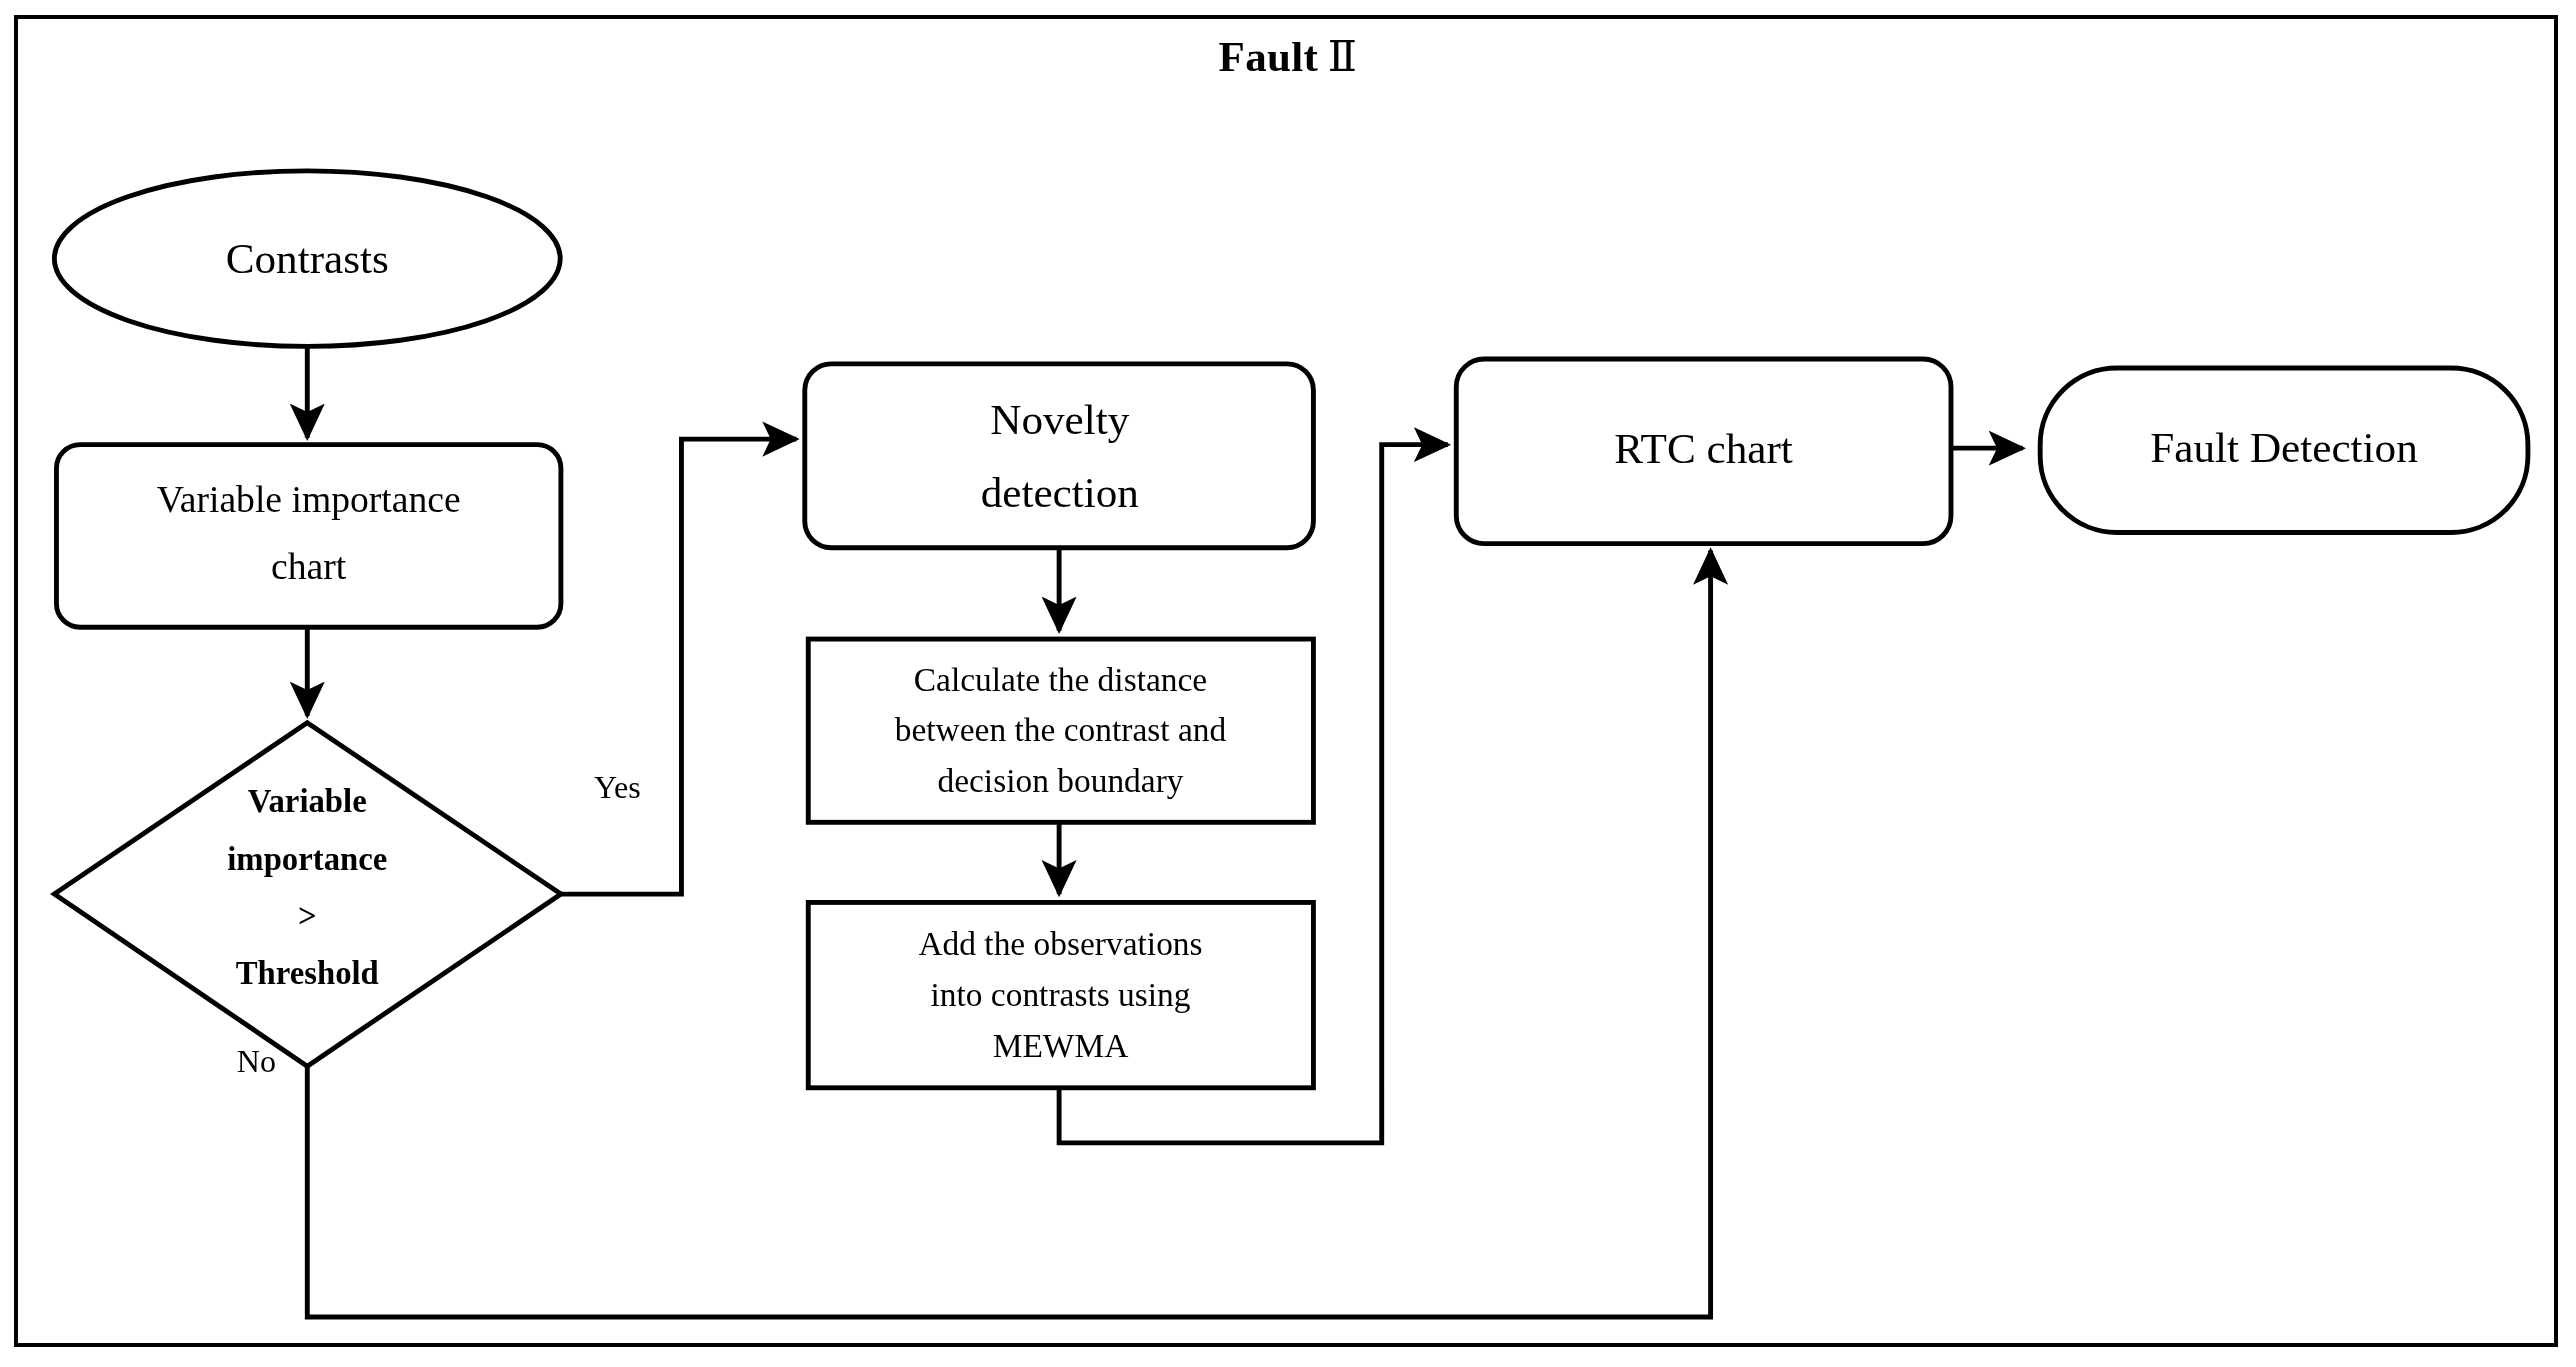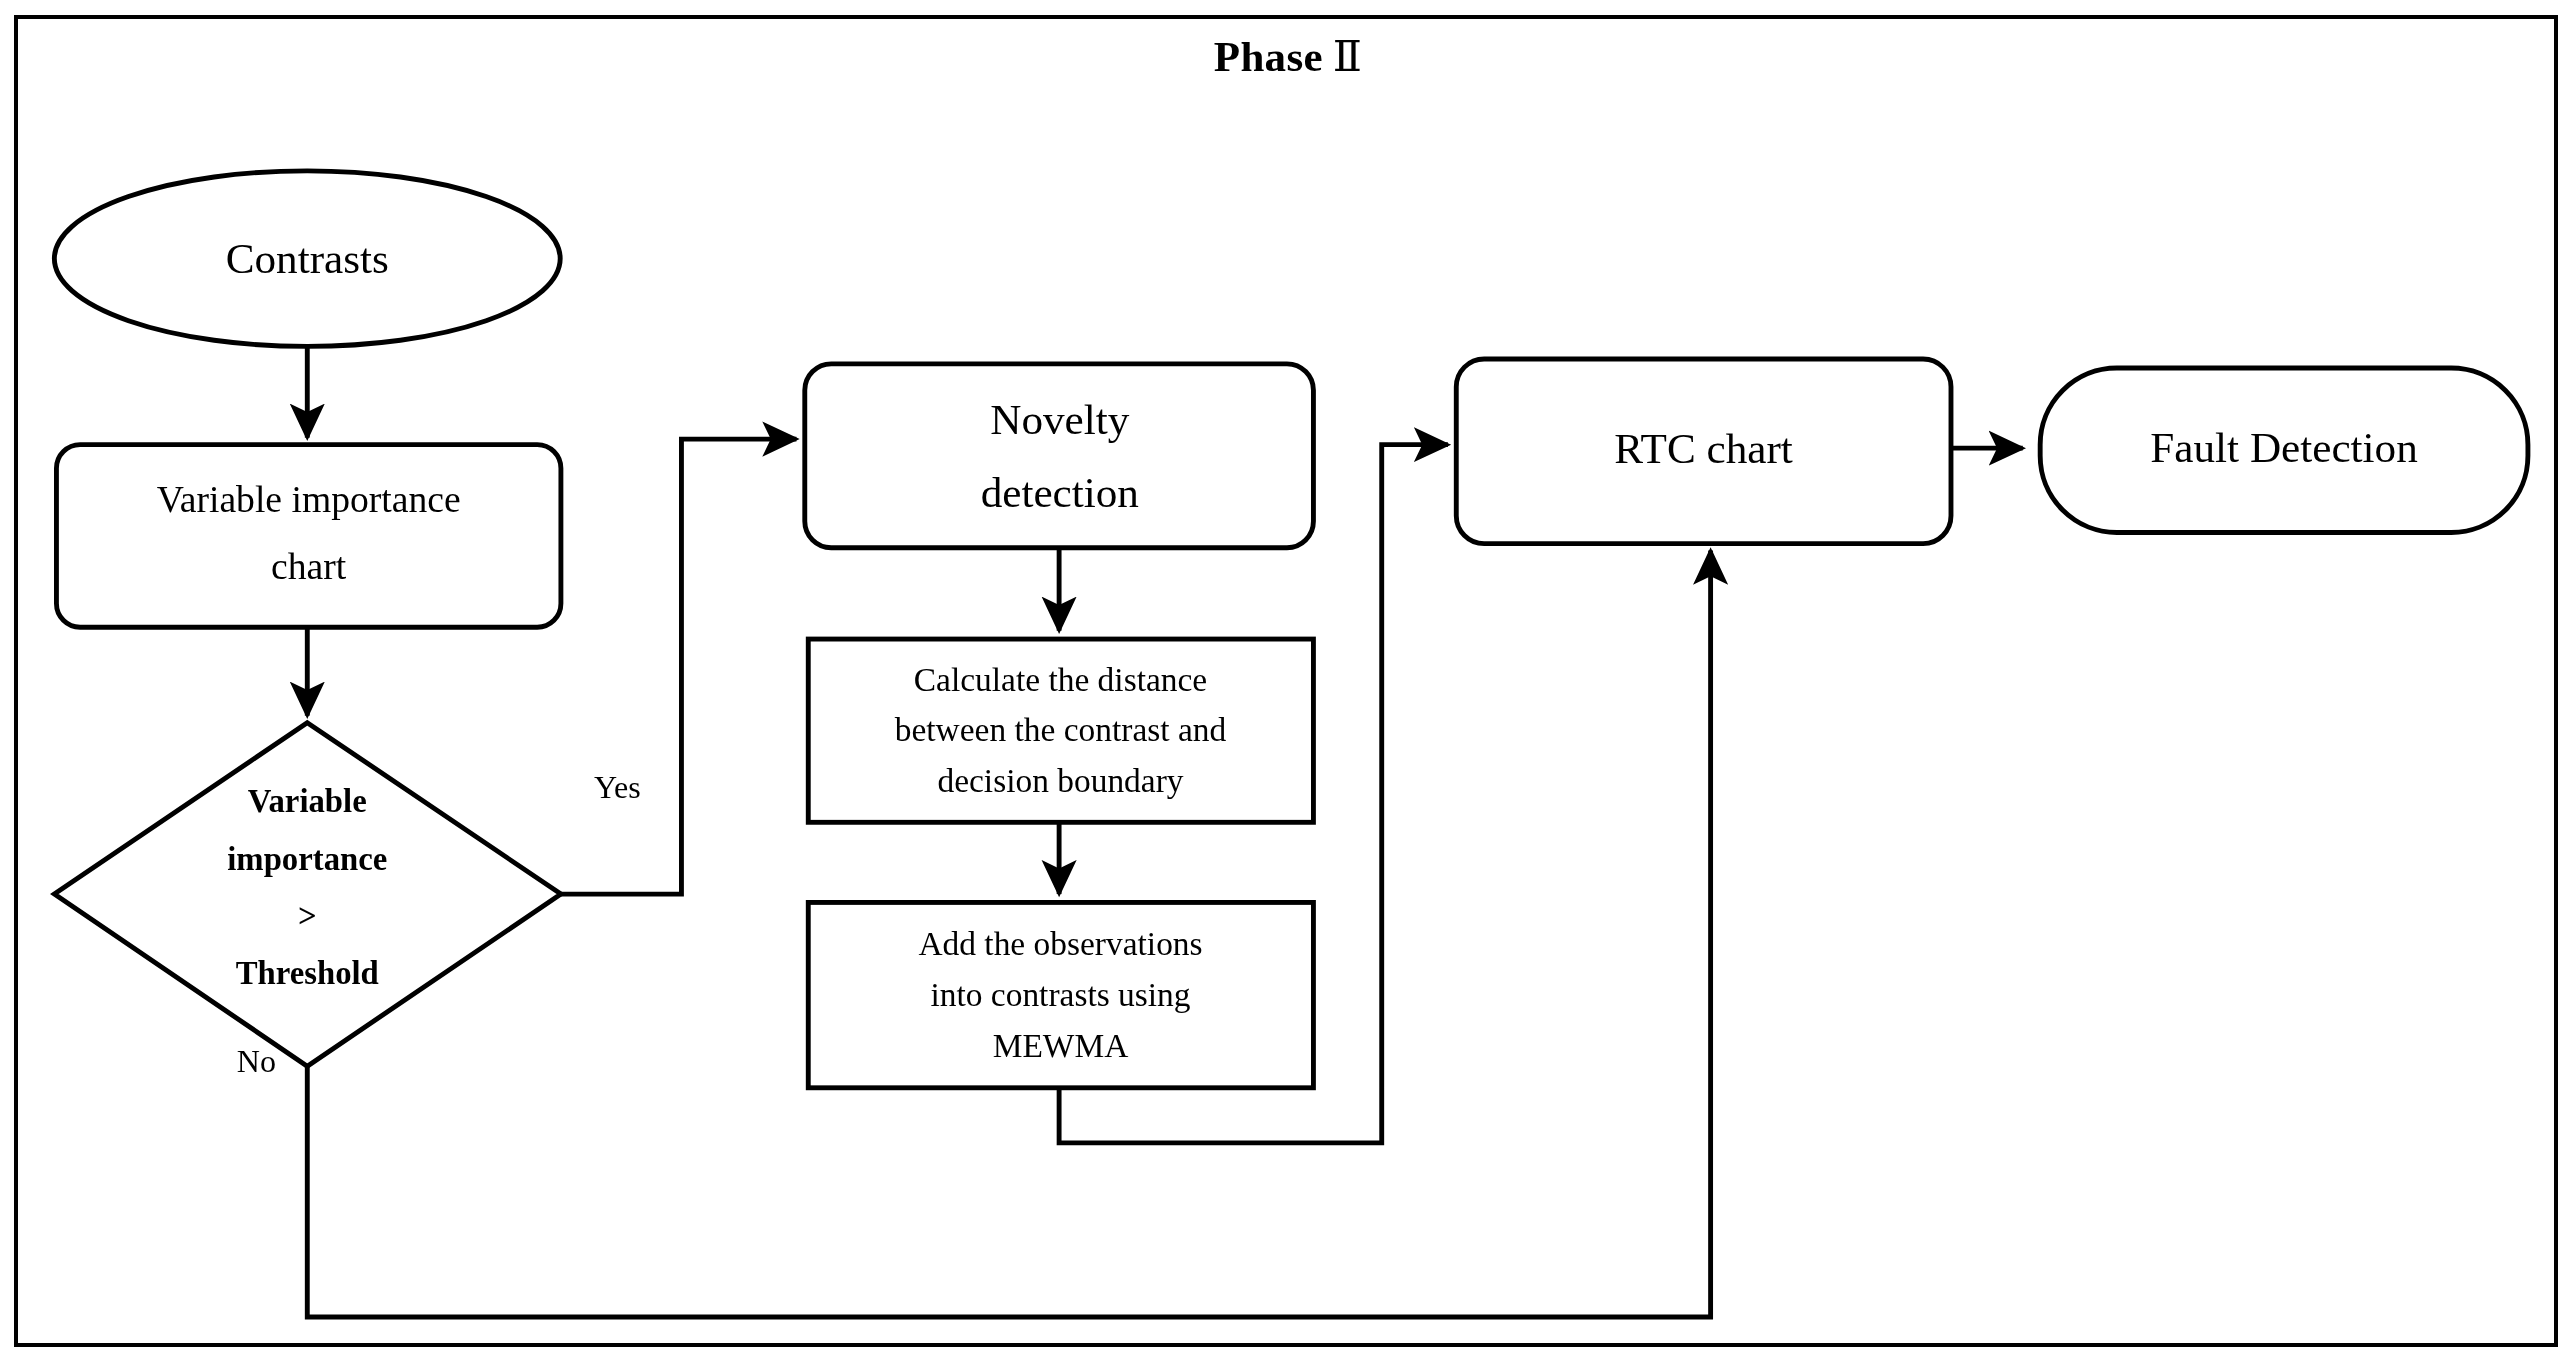--- a/index.html
+++ b/index.html
@@ -81,21 +81,21 @@
   }
 </style>
 </head>
 <body>
 
 <div id="page">
 
   <div id="frame"></div>
 
   <div id="title">
-    <span>Phase</span><span class="numeral">Ⅱ</span>
+    <span>Fault</span><span class="numeral">Ⅱ</span>
   </div>
 
   <svg id="flow" viewBox="0 0 3697 1963">
     <defs>
       <marker id="arrow" viewBox="0 0 12 12" refX="10.5" refY="6" markerWidth="8" markerHeight="8" orient="auto-start-reverse" markerUnits="strokeWidth">
         <path d="M 0 0.6 L 11.5 6 L 0 11.4 L 2.6 6 Z" fill="#000000"></path>
       </marker>
     </defs>
 
     <path class="conn" d="M 441 497 L 441 628" marker-end="url(#arrow)"></path>

